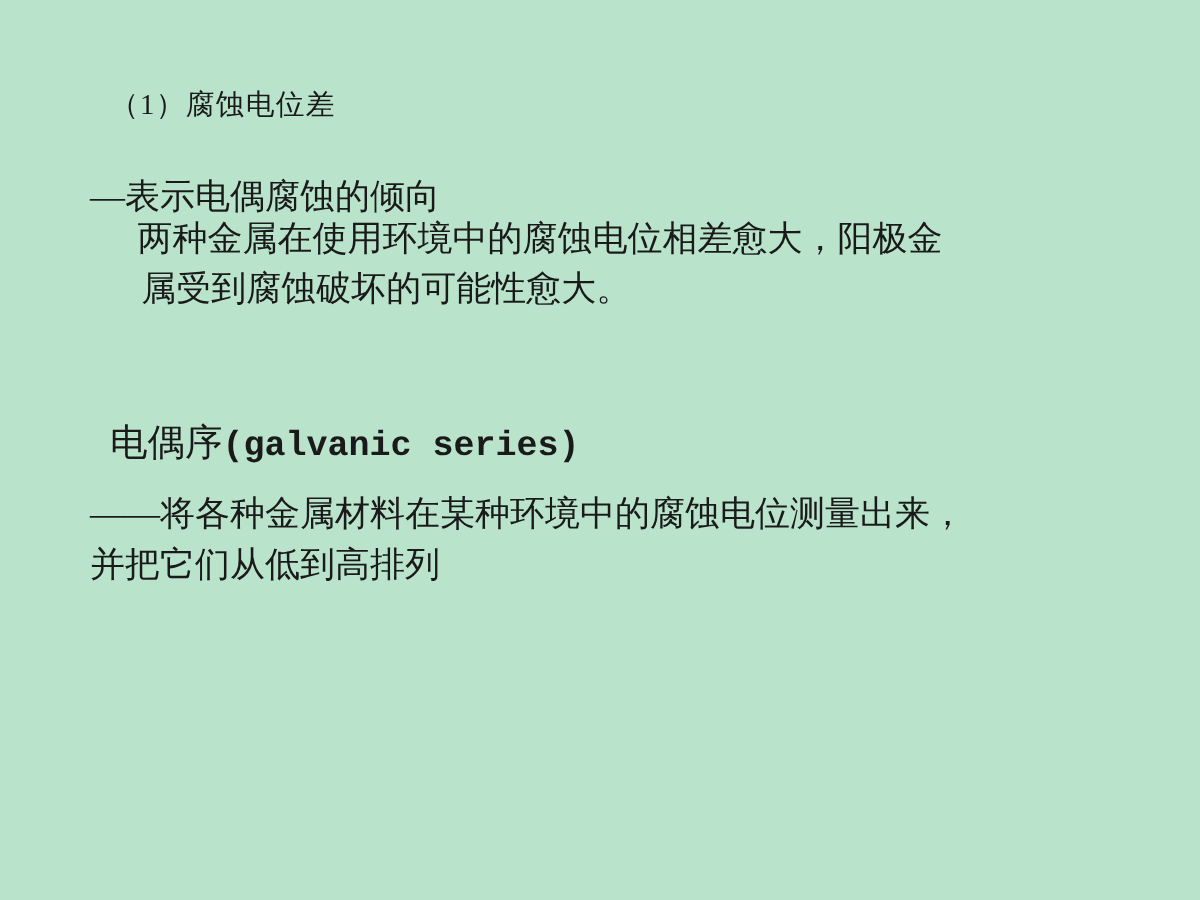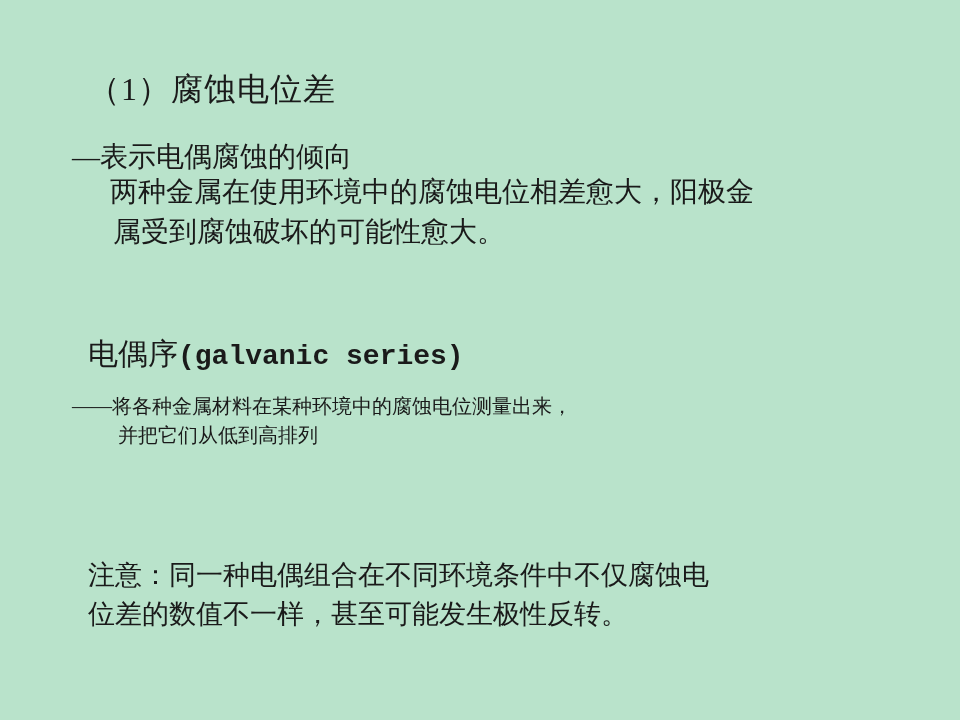--- a/index.html
+++ b/index.html
@@ -17,21 +17,21 @@
   .slide {
     position: relative;
     width: 960px;
     height: 720px;
     box-sizing: border-box;
   }
   .heading {
     position: absolute;
     left: 88px;
     top: 68px;
-    font-size: 32px;
+    font-size: 23px;
     letter-spacing: 1px;
     white-space: nowrap;
   }
   .dash-line {
     position: absolute;
     left: 72px;
     top: 138px;
     font-size: 28px;
     white-space: nowrap;
   }
@@ -56,25 +56,24 @@
   .subheading .mono {
     font-family: "Liberation Mono", monospace;
     font-size: 28px;
     font-weight: bold;
   }
   .dash-line2 {
     position: absolute;
     left: 72px;
     top: 392px;
     width: 820px;
-    font-size: 20px;
+    font-size: 28px;
     line-height: 1.45;
   }
   .dash-line2 .l2 {
-    margin-left: 46px;
   }
   .note {
     position: absolute;
     left: 88px;
     top: 556px;
     width: 800px;
     font-size: 27px;
     line-height: 1.45;
   }
   .note .l2 {
@@ -97,18 +96,14 @@
 
   <div class="subheading">
     <span>电偶序</span><span class="mono">(galvanic series)</span>
   </div>
 
   <div class="dash-line2">
     <div class="l1">——将各种金属材料在某种环境中的腐蚀电位测量出来，</div>
     <div class="l2">并把它们从低到高排列</div>
   </div>
 
-  <div class="note">
-    <div class="l1">注意：同一种电偶组合在不同环境条件中不仅腐蚀电</div>
-    <div class="l2">位差的数值不一样，甚至可能发生极性反转。</div>
-  </div>
 
 </div>
 
 </body></html>

